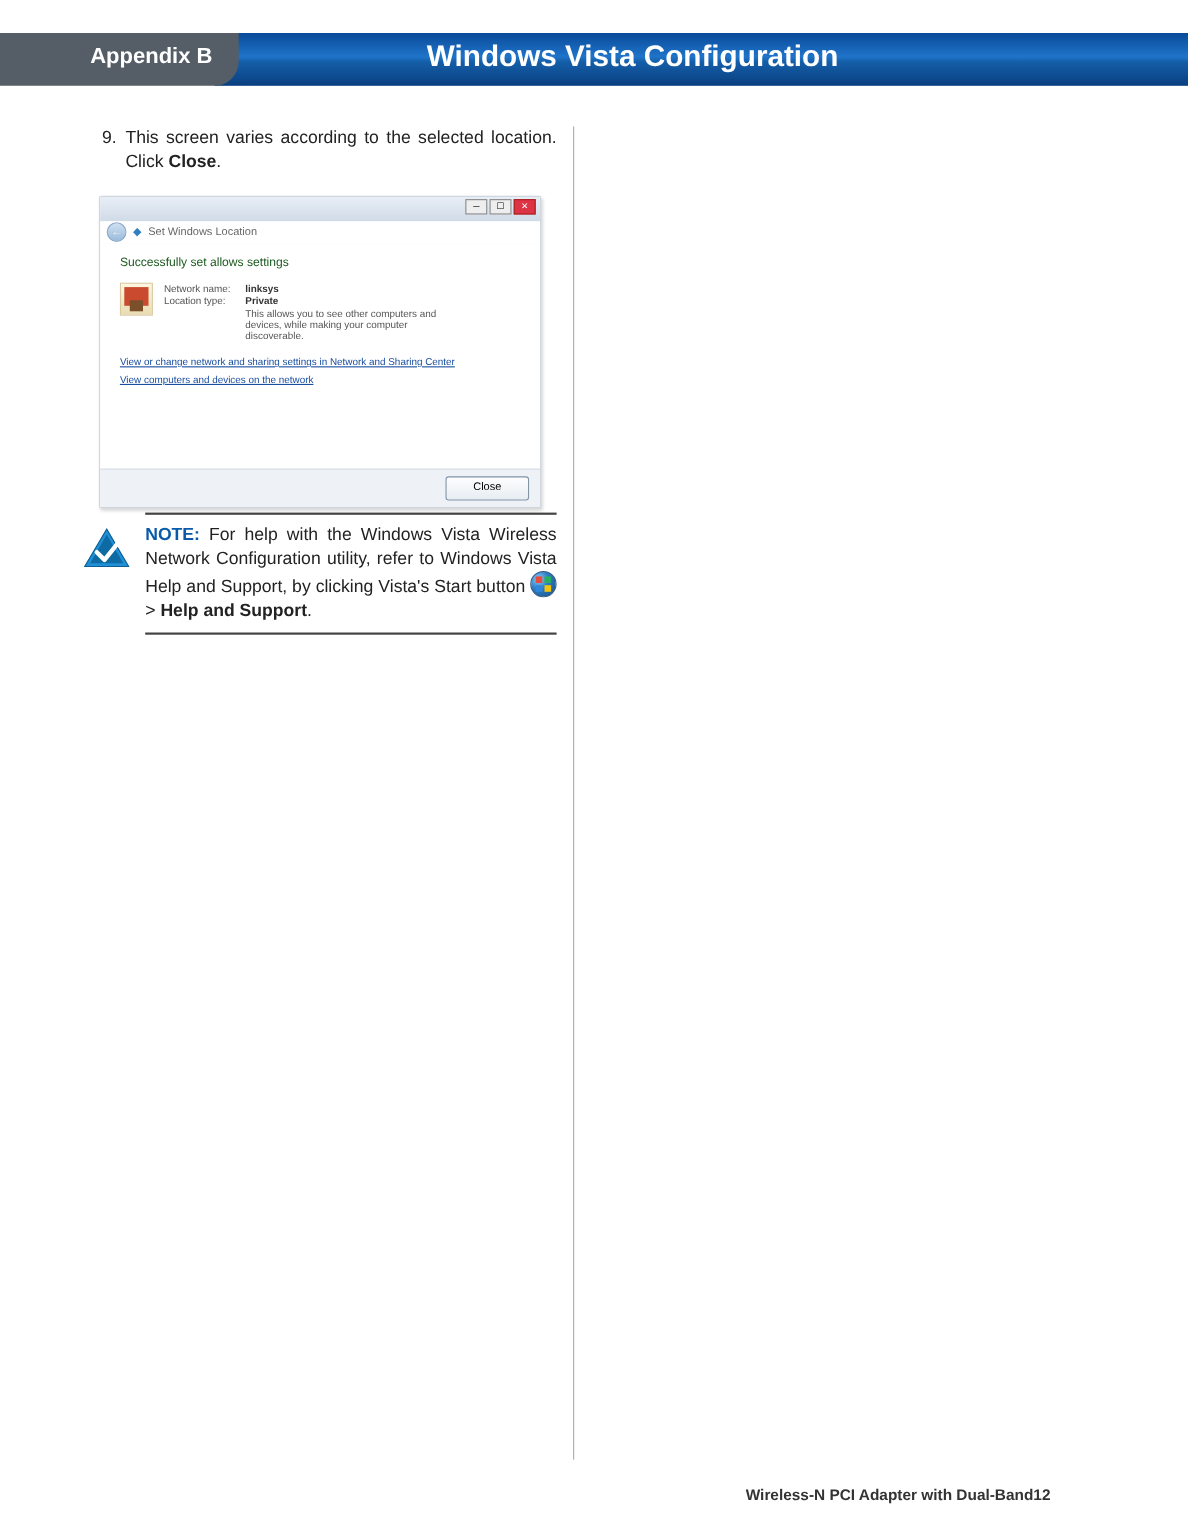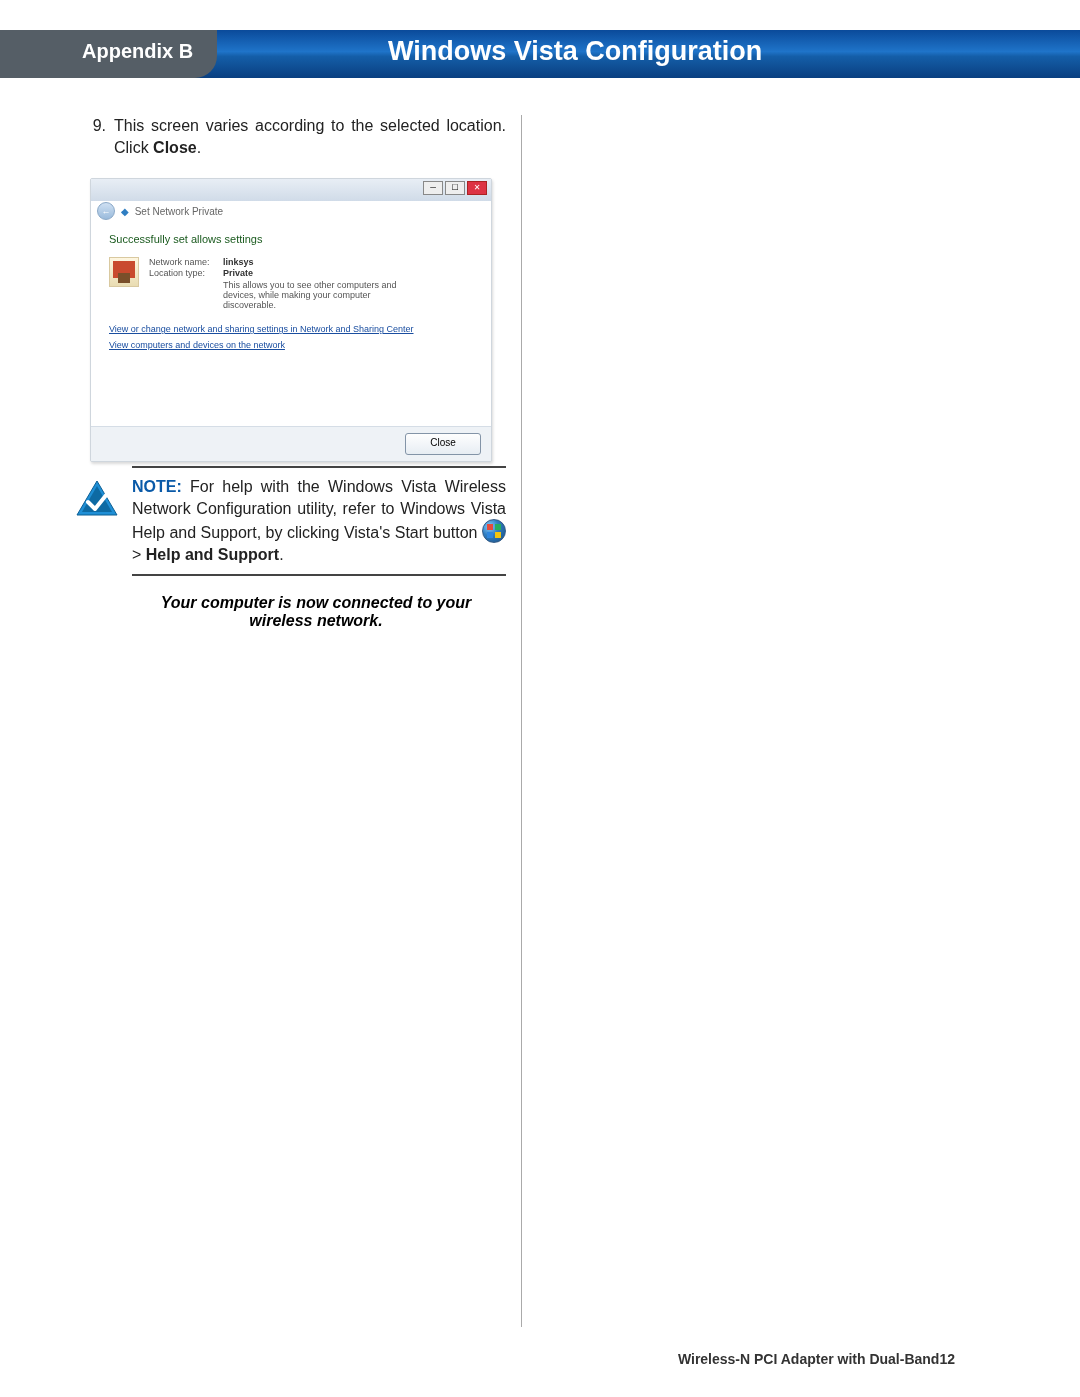--- a/index.html
+++ b/index.html
@@ -291,21 +291,21 @@
     <div class="shot-titlebar">
       <div class="shot-controls">
         <div class="ctl">─</div>
         <div class="ctl">☐</div>
         <div class="ctl close">✕</div>
       </div>
     </div>
     <div class="shot-toolbar">
       <div class="back">←</div>
       <span style="color:#2f7ec2">◆</span>
-      <span>Set Network Private</span>
+      <span>Set Windows Location</span>
     </div>
     <div class="shot-body">
       <div class="shot-heading">Successfully set allows settings</div>
       <div class="shot-info">
         <div class="house-icon"></div>
         <div class="shot-kv">
           <div class="k">Network name:</div>
           <div class="v">linksys</div>
           <div class="k">Location type:</div>
           <div>
@@ -331,23 +331,19 @@
           <polygon points="21,6 36,32 6,32" fill="#0e6aa3"></polygon>
           <path d="M12 22 L19 29 L31 14" fill="none" stroke="#fff" stroke-width="4" stroke-linecap="round" stroke-linejoin="round"></path>
         </svg>
       </div>
     </div>
     <div class="note-text">
       <span class="note-label">NOTE:</span><span> For help with the Windows Vista Wireless Network Configuration utility, refer to Windows Vista Help and Support, by clicking Vista's Start button </span><span class="win-orb"></span><span> &gt; </span><b>Help and Support</b><span>.</span>
     </div>
   </div>
 
-  <div class="connected-msg">
-    <div>Your computer is now connected to your</div>
-    <div>wireless network.</div>
-  </div>
 
 </div>
 
 <div class="footer">
   <span>Wireless-N PCI Adapter with Dual-Band</span>
   <span>12</span>
 </div>
 
 </body></html>

